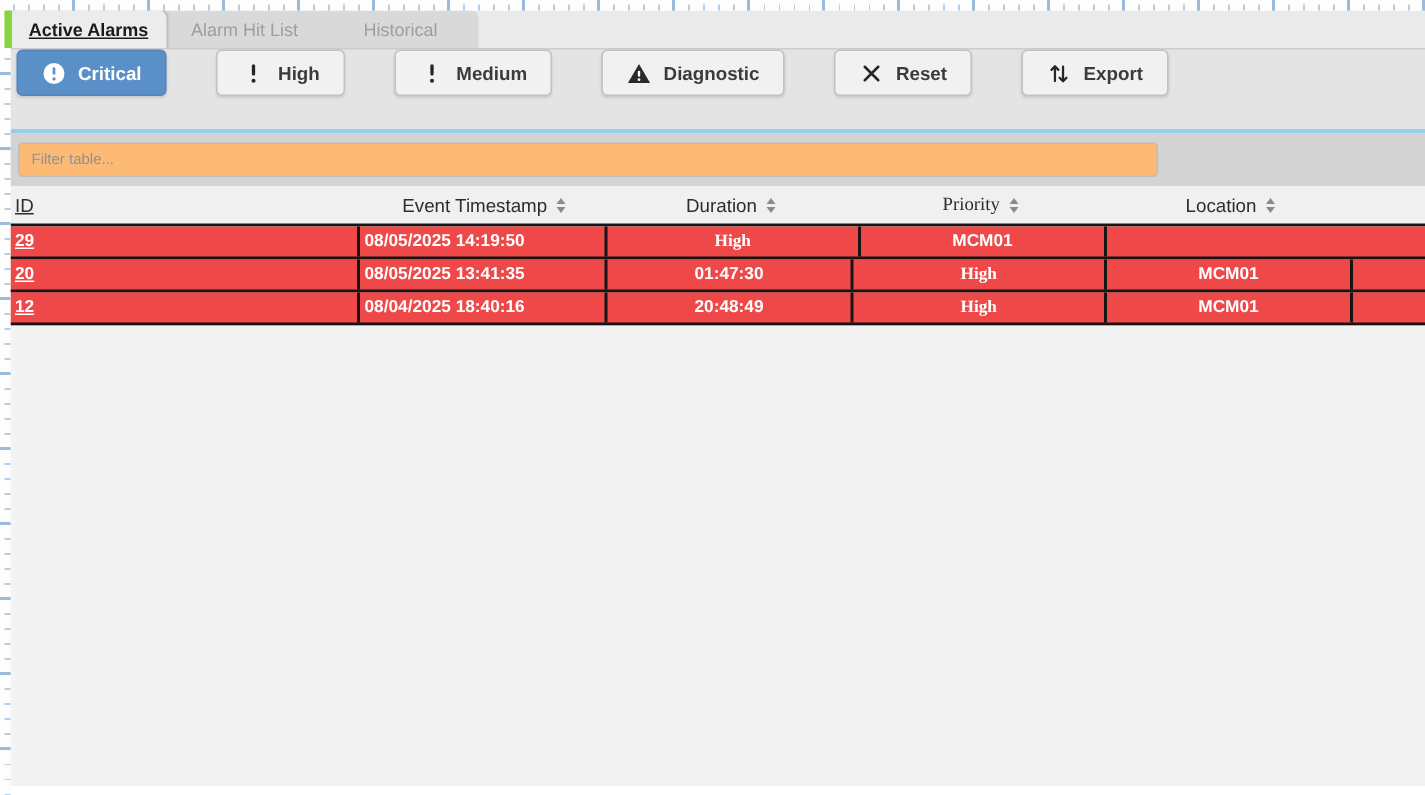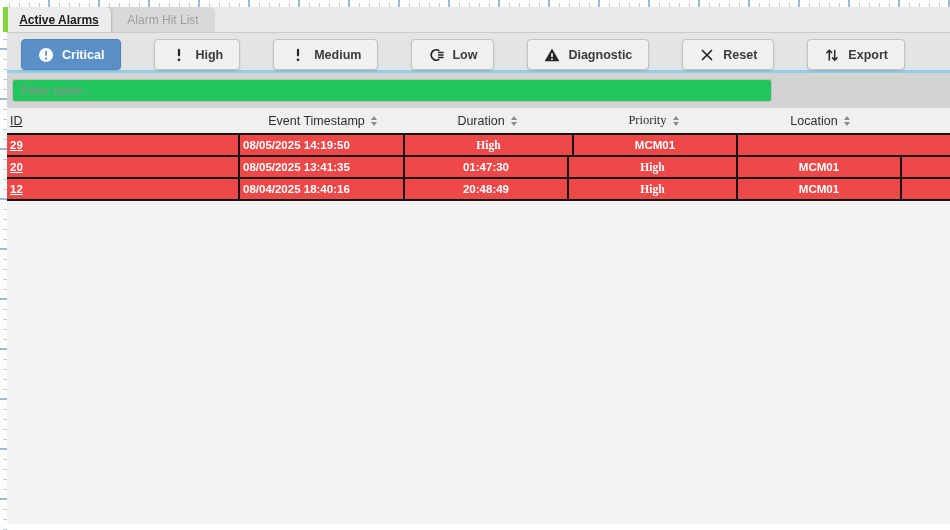--- a/index.html
+++ b/index.html
@@ -41,37 +41,37 @@
     width:104px;display:flex;align-items:center;justify-content:center;
     font-size:12px;color:#9e9e9e;white-space:nowrap;cursor:default;
   }
   .tab.active{
     background:#ececec;color:#1b1b1b;font-weight:bold;text-decoration:underline;
     border-radius:5px 5px 0 0;box-shadow:1px 0 2px rgba(0,0,0,.18);
   }
 
   
   .toolbar{
-    height:41px;flex:0 0 auto;background:#e4e4e4;border-top:1px solid #cbcbcb;
-    border-bottom:3px solid #92cfe8;display:flex;align-items:flex-end;
-    padding-left:14px;gap:33px;box-sizing:border-box;
+    height:57px;flex:0 0 auto;background:#e4e4e4;border-top:1px solid #cbcbcb;
+    border-bottom:3px solid #92cfe8;display:flex;align-items:flex-start;
+    padding-left:4px;gap:33px;box-sizing:border-box;
   }
   .btn{
     height:31px;padding:0 16px;background:#f1f1f1;border:1px solid #c2c2c2;border-radius:4px;
     display:inline-flex;align-items:center;gap:8px;font-size:12.5px;font-weight:bold;color:#3b3b3b;
     box-shadow:0 1px 2px rgba(0,0,0,.12);white-space:nowrap;font-family:inherit;cursor:default;
   }
   .btn.primary{background:#5a8fc8;border-color:#5184bd;color:#ffffff;}
   .btn svg{display:block;}
 
   
   .filterbar{height:35px;flex:0 0 auto;background:#d3d3d3;box-sizing:border-box;padding:6px 0 0 5px;}
   .filter-input{
     width:760px;height:23px;box-sizing:border-box;border:1px solid #bdbdbd;border-radius:3px;
-    padding:0 8px;font-size:13px;color:#333;background:#22c55e;font-family:inherit;outline:none;
+    padding:0 8px;font-size:10px;color:#333;background:#fdba74;font-family:inherit;outline:none;
   }
   .filter-input::placeholder{color:#909090;}
 
   
   .thead{height:25px;flex:0 0 auto;background:#f0f0f0;display:flex;align-items:center;font-size:12.5px;color:#2d2d2d;}
   .th{display:flex;align-items:center;justify-content:center;gap:6px;box-sizing:border-box;height:100%;}
   .th.left{justify-content:flex-start;padding-left:3px;}
   .c0{width:233px;text-decoration:underline;} .c1{width:165px;} .c2{width:164px;} .c3{width:169px;font-family:Liberation Serif, serif;} .c4{width:164px;} .c5{flex:1;}
   .sort{display:flex;flex-direction:column;gap:2px;}
   .sort i{display:block;width:0;height:0;border-left:3.5px solid transparent;border-right:3.5px solid transparent;}
@@ -99,20 +99,21 @@
 <div class="ruler-top"></div>
 <div class="ruler-left"></div>
 <div class="green-bar"></div>
 
 <div class="content">
 
   <div class="tabbar">
     <div class="tab-group">
       <div class="tab active">Active Alarms</div>
       <div class="tab">Alarm Hit List</div>
+      <div class="tab">Historical</div>
     </div>
   </div>
 
   <div class="toolbar">
 
     <button class="btn primary">
       <span>
         <svg width="16" height="16" viewBox="0 0 16 16">
           <circle cx="8" cy="8" r="7" fill="#ffffff"></circle>
           <rect x="7.1" y="3.8" width="1.8" height="5" rx="0.9" fill="#5a8fc8"></rect>
@@ -135,31 +136,20 @@
     <button class="btn">
       <span>
         <svg width="16" height="16" viewBox="0 0 16 16">
           <rect x="6.9" y="1.8" width="2.2" height="7.6" rx="1.1" fill="#252525"></rect>
           <circle cx="8" cy="12.8" r="1.35" fill="#252525"></circle>
         </svg>
       </span>
       <span>Medium</span>
     </button>
 
-    <button class="btn">
-      <span>
-        <svg width="16" height="16" viewBox="0 0 16 16">
-          <path d="M10.8 3.4 A5.2 5.2 0 1 0 10.8 12.6" fill="none" stroke="#252525" stroke-width="1.7" stroke-linecap="round"></path>
-          <line x1="10.6" y1="5.4" x2="15" y2="5.4" stroke="#252525" stroke-width="1.5" stroke-linecap="round"></line>
-          <line x1="10.6" y1="8" x2="15" y2="8" stroke="#252525" stroke-width="1.5" stroke-linecap="round"></line>
-          <line x1="10.6" y1="10.6" x2="15" y2="10.6" stroke="#252525" stroke-width="1.5" stroke-linecap="round"></line>
-        </svg>
-      </span>
-      <span>Low</span>
-    </button>
 
     <button class="btn">
       <span>
         <svg width="16" height="16" viewBox="0 0 16 16">
           <path d="M8 1.6 L15.4 14.3 L0.6 14.3 Z" fill="#2a2a2a"></path>
           <rect x="7.2" y="6.1" width="1.6" height="4.1" rx="0.8" fill="#ffffff"></rect>
           <circle cx="8" cy="12.1" r="0.95" fill="#ffffff"></circle>
         </svg>
       </span>
       <span>Diagnostic</span>

